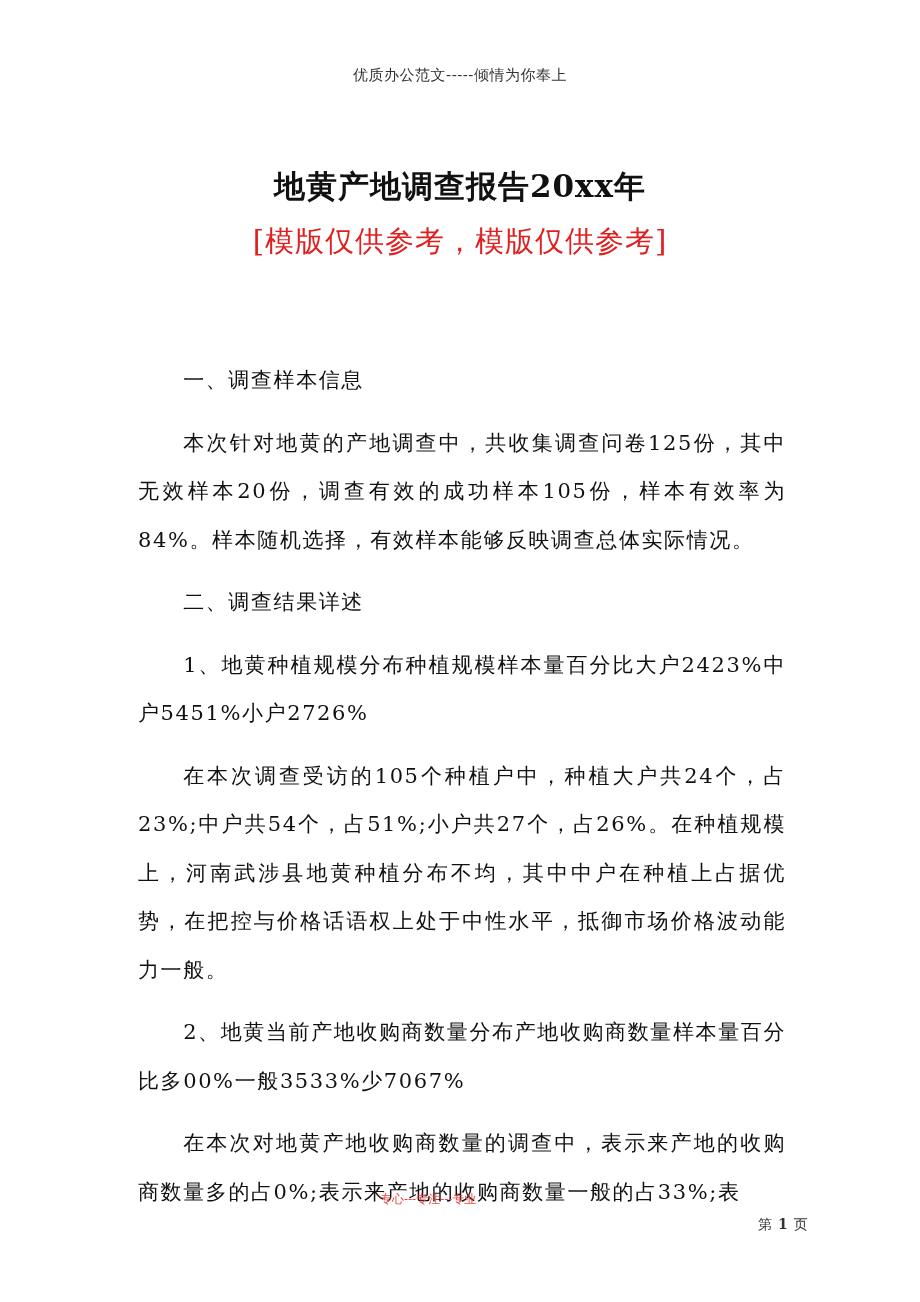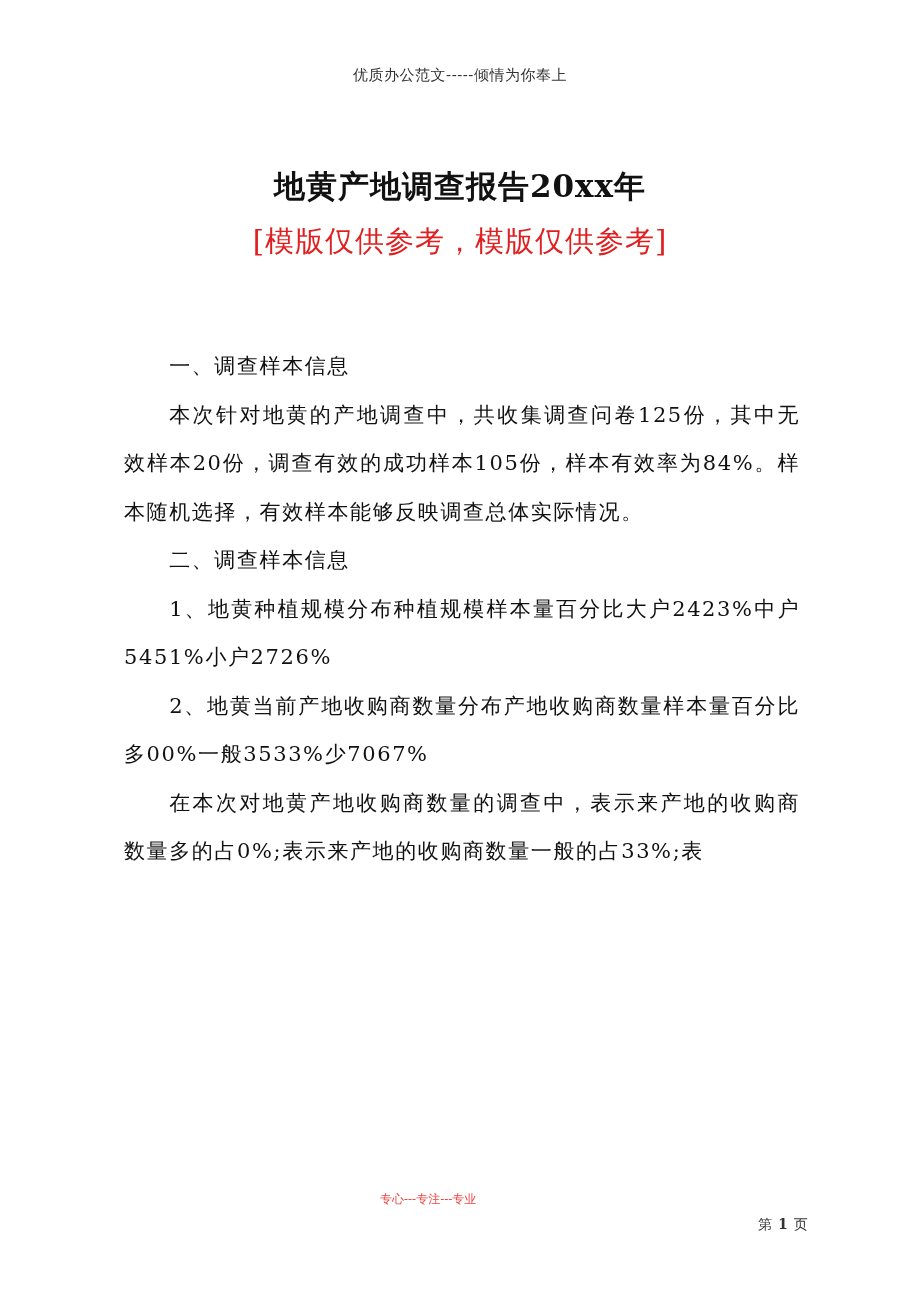--- a/index.html
+++ b/index.html
@@ -50,21 +50,21 @@
       position: absolute;
       top: 342px;
       left: 124px;
       width: 676px;
       font-size: 21px;
       line-height: 48.5px;
       letter-spacing: 1.6px;
       color: #111111;
     }
     .content p {
-      margin: 0;
+      margin: 14px;
       text-indent: 2.15em;
       text-align: justify;
     }
     .footer-left {
       position: absolute;
       top: 1191px;
       left: 380px;
       font-size: 12px;
       color: #ef4444;
     }
@@ -86,22 +86,23 @@
 
 <div class="header-text">优质办公范文-----倾情为你奉上</div>
 
 <div class="title">地黄产地调查报告20xx年</div>
 
 <div class="subtitle">[模版仅供参考，模版仅供参考]</div>
 
 <div class="content">
   <p>一、调查样本信息</p>
   <p>本次针对地黄的产地调查中，共收集调查问卷125份，其中无效样本20份，调查有效的成功样本105份，样本有效率为84%。样本随机选择，有效样本能够反映调查总体实际情况。</p>
-  <p>二、调查样本信息</p>
+  <p>二、调查结果详述</p>
   <p>1、地黄种植规模分布种植规模样本量百分比大户2423%中户5451%小户2726%</p>
+  <p>在本次调查受访的105个种植户中，种植大户共24个，占23%;中户共54个，占51%;小户共27个，占26%。在种植规模上，河南武涉县地黄种植分布不均，其中中户在种植上占据优势，在把控与价格话语权上处于中性水平，抵御市场价格波动能力一般。</p>
   <p>2、地黄当前产地收购商数量分布产地收购商数量样本量百分比多00%一般3533%少7067%</p>
   <p>在本次对地黄产地收购商数量的调查中，表示来产地的收购商数量多的占0%;表示来产地的收购商数量一般的占33%;表</p>
 </div>
 
 <div class="footer-left">专心---专注---专业</div>
 
 <div class="footer-right">
   <span>第</span><span class="num">1</span><span>页</span>
 </div>
 

